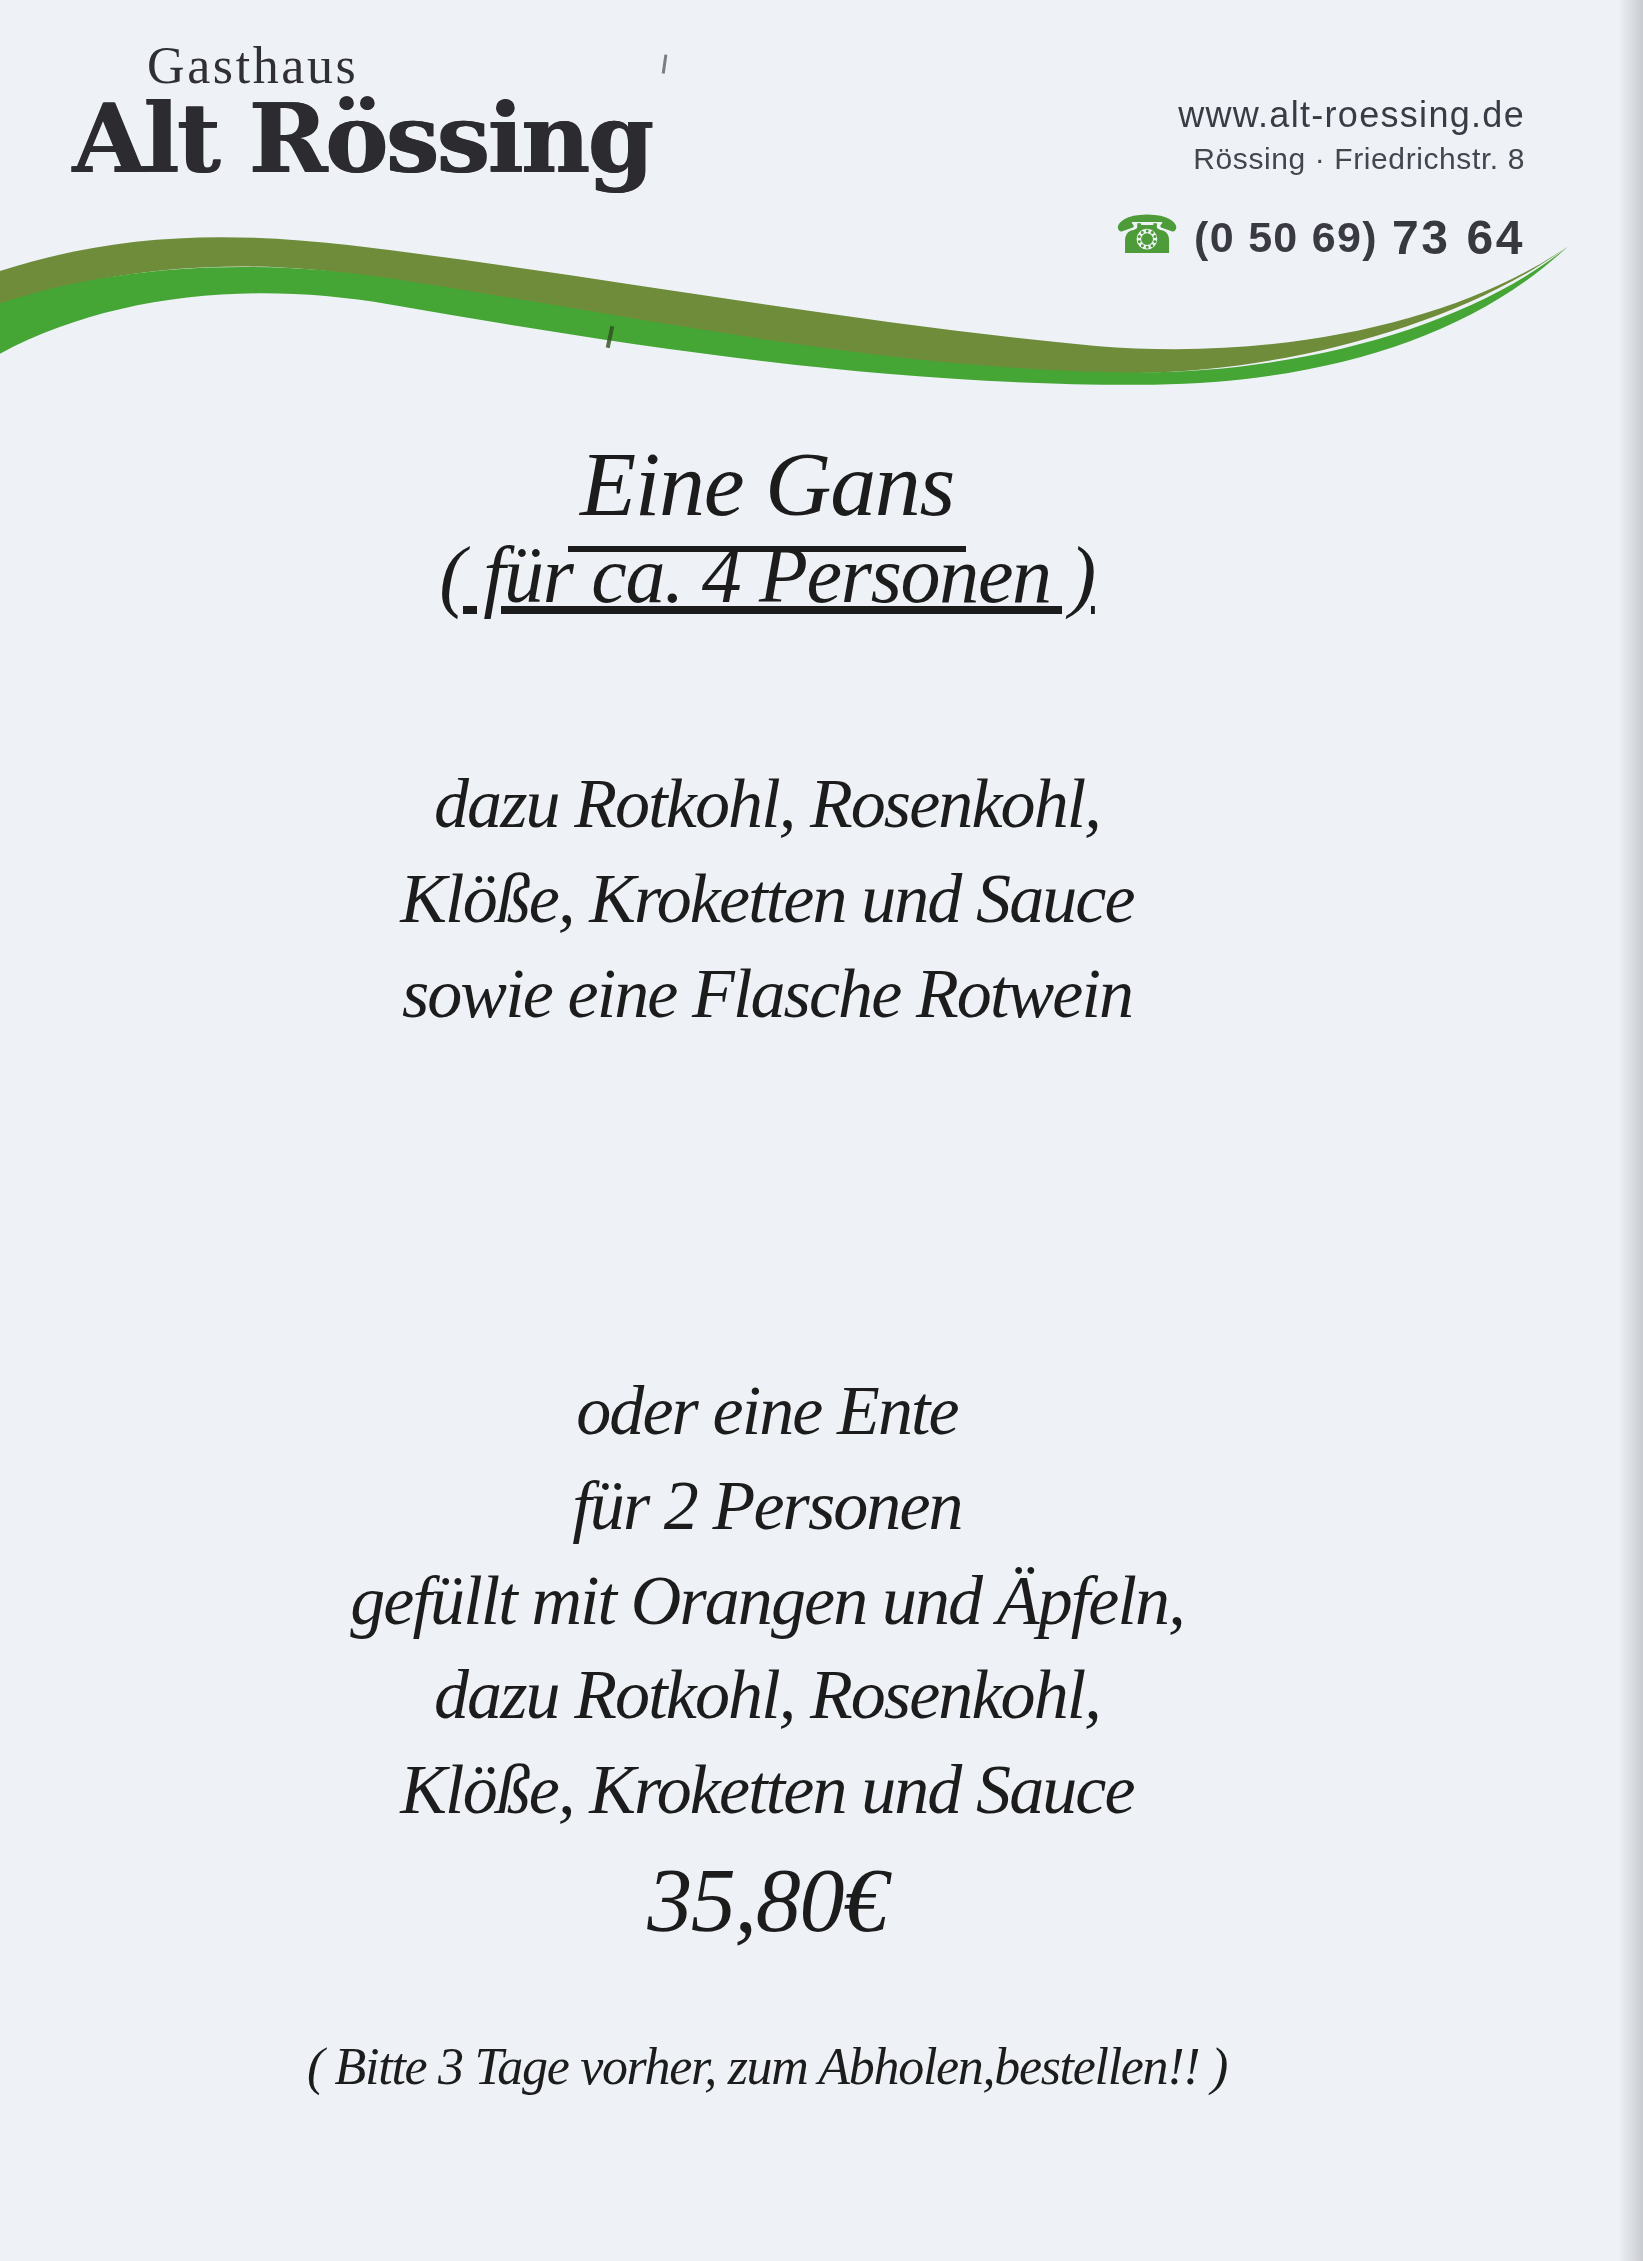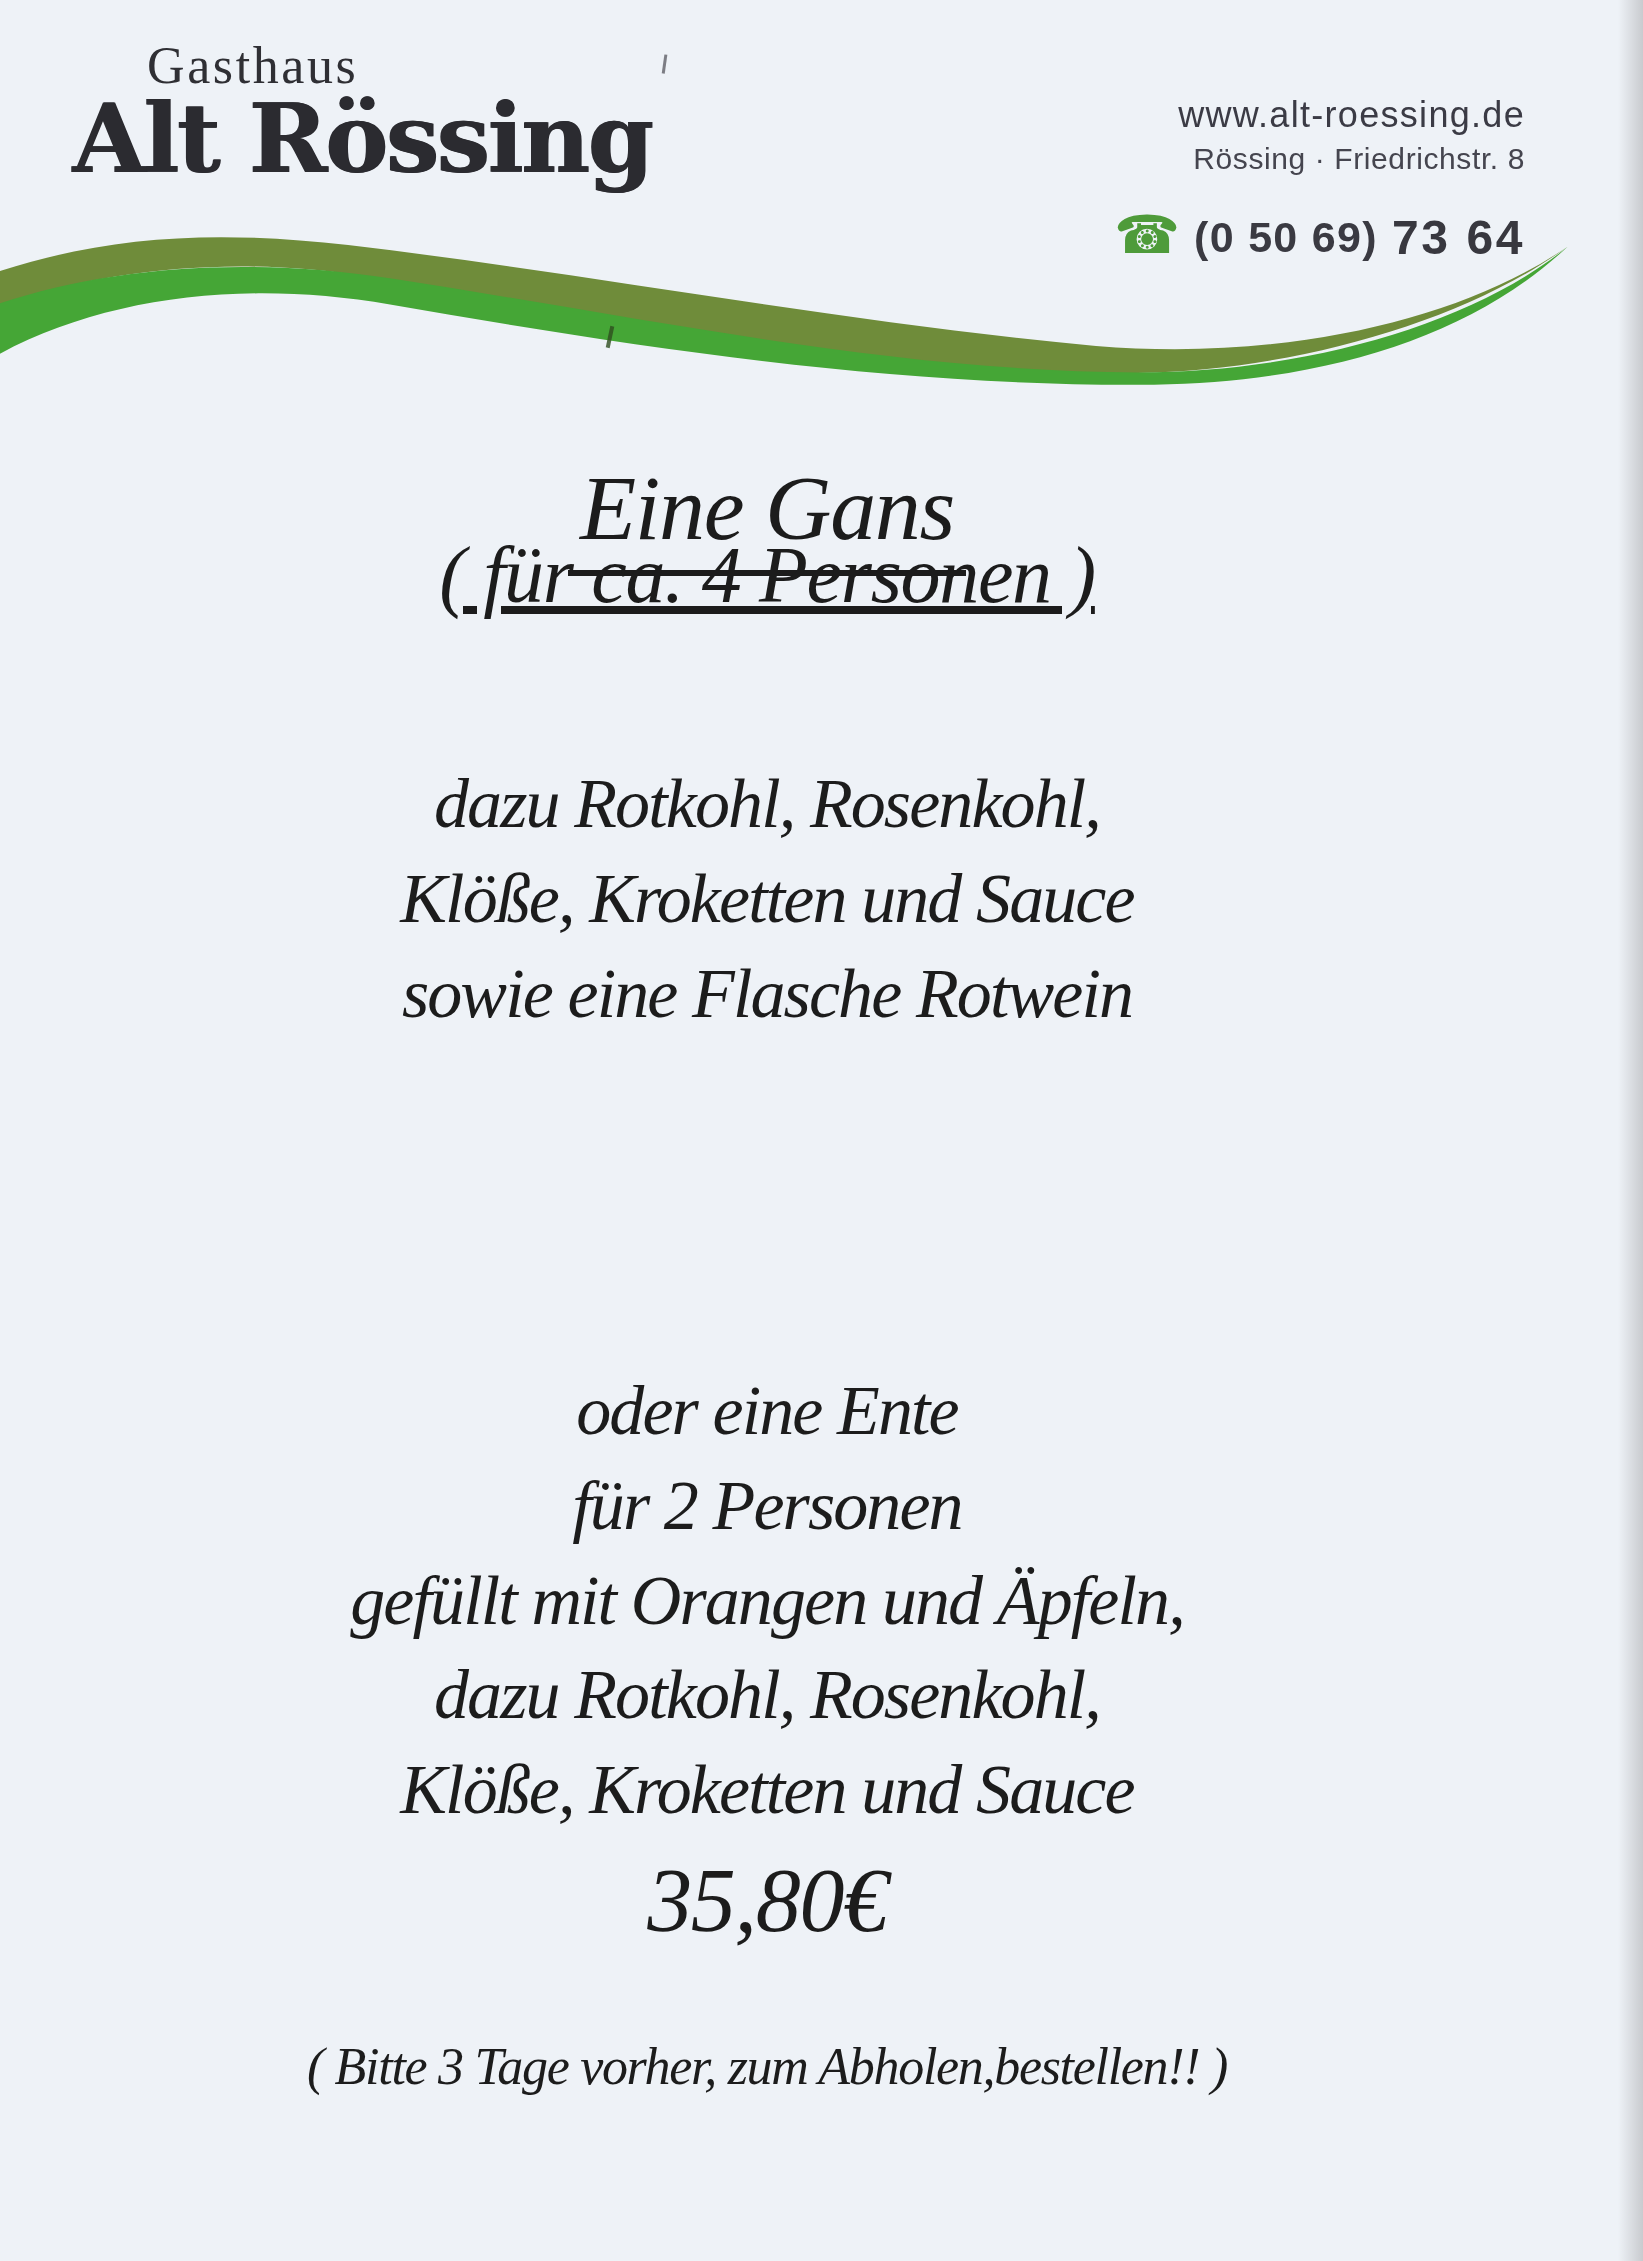--- a/index.html
+++ b/index.html
@@ -66,21 +66,20 @@
     font-family:"Liberation Serif", serif;
     font-style:italic;
   }
   .line{position:absolute;left:0;width:100%;}
   .script{font-size:70px;letter-spacing:-1.9px;line-height:1;}
   .title{font-size:92px;letter-spacing:-1.3px;}
   .title .underlined{
     display:inline-block;
     border-bottom:6.4px solid #1c1c1c;
     padding:0 11.6px 9px 11.6px;
-    margin-top:24px;
   }
   .subtitle{font-size:80px;letter-spacing:-1.3px;text-decoration:underline;}
   .price-big{font-size:90px;letter-spacing:-1.3px;}
   .footer-note{font-size:52px;letter-spacing:-1.3px;}
 
   
   .edge-right{
     position:absolute;top:0;right:0;width:26px;height:100%;
     background:linear-gradient(90deg, rgba(201,204,208,0), #c7c9cd);
   }

